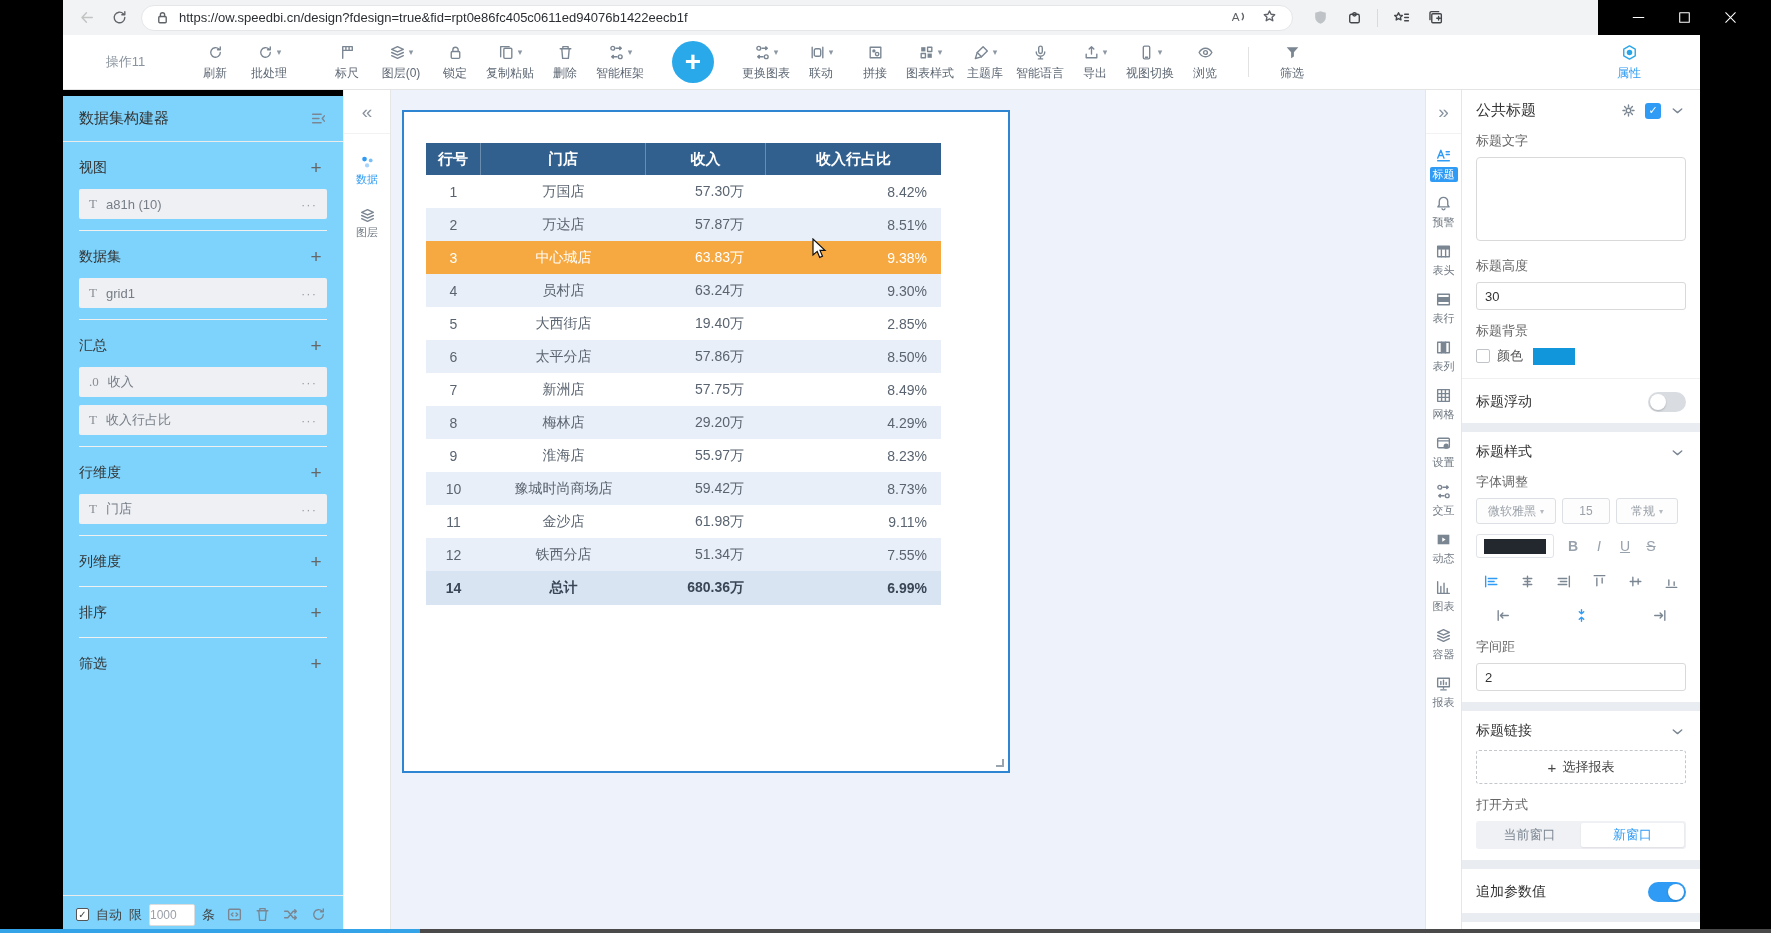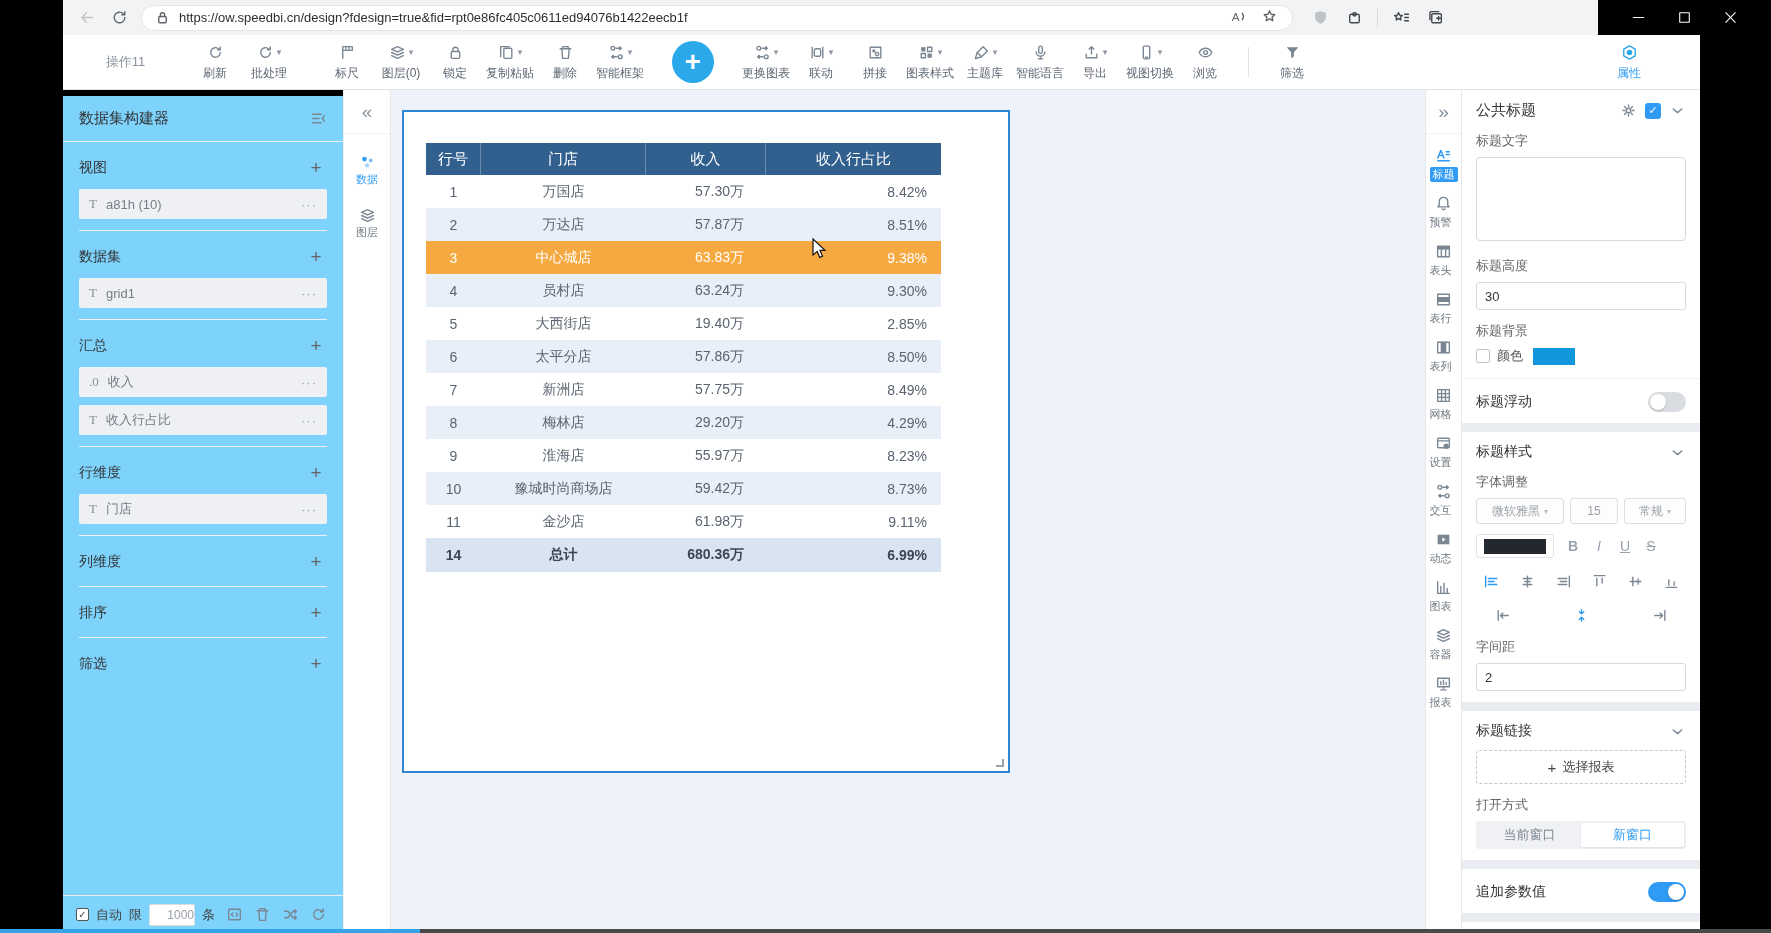--- a/index.html
+++ b/index.html
@@ -42,49 +42,49 @@
   .sec-head{display:flex;align-items:center;justify-content:space-between;height:26px}
   .sec-lab{font-size:14px;color:#333}
   .sec-add{font-size:19px;color:#666;width:22px;text-align:center;cursor:default}
   .pill{height:30px;background:#eef0f4;border-radius:2px;display:flex;align-items:center;padding:0 10px;margin-top:8px}
   .pill .pfx{font-family:"Liberation Serif","DejaVu Serif",serif;font-size:13px;color:#8a8f96}
   .pill .pname{font-size:13px;color:#767d86;margin-left:9px}
   .pill .dots{margin-left:auto;color:#9aa0a8;font-size:13px;letter-spacing:1px}
   #sb-foot{position:absolute;left:0;right:0;bottom:6px;height:38px;border-top:1px solid #ececec;display:flex;align-items:center;padding:0 13px;gap:7px}
   .cb{width:13px;height:13px;border:1.5px solid #555;border-radius:2px;display:flex;align-items:center;justify-content:center;font-size:10px;color:#444;background:#fff}
   .ft-lab{font-size:13px;color:#444}
-  #limitinput{width:46px;height:22px;border:1px solid #ddd;border-radius:2px;text-align:right;font-size:12px;color:#9aa0a8}
+  #limitinput{width:46px;height:22px;border:1px solid #ddd;border-radius:2px;text-align:left;font-size:12px;color:#9aa0a8}
   .ftic{width:20px;height:20px;display:flex;align-items:center;justify-content:center}
   
   #cstrip{position:absolute;left:343px;top:90px;width:48px;height:843px;background:#fff;border-left:1px solid #efefef;border-right:1px solid #e6e6e6;display:flex;flex-direction:column;align-items:center}
   .strip-top{height:44px;display:flex;align-items:center;justify-content:center;font-size:19px;color:#8a94a0;width:100%;border-bottom:1px solid #f2f2f2}
   .ctab{display:flex;flex-direction:column;align-items:center;margin-top:20px}
   .ctab .rlab{font-size:11px;color:#6e7781;margin-top:1px}
   .ctab.act .rlab{color:#2f9bf4}
   
   #canvas{position:absolute;left:391px;top:90px;width:1034px;height:843px;background:#eef2fa}
   #widget{position:absolute;left:11px;top:20px;width:608px;height:663px;background:#fff;border:2px solid #2e86d3}
   .rz{position:absolute;right:4px;bottom:4px;width:8px;height:8px;border-right:2px solid #9aa4ae;border-bottom:2px solid #9aa4ae}
   #tbl{position:absolute;left:22px;top:31px;width:515px}
   .thead,.trow{display:grid;grid-template-columns:55px 165px 120px 175px}
-  .thead{height:32px;background:#31608f;color:#fff;font-weight:normal;font-size:15px}
+  .thead{height:32px;background:#31608f;color:#fff;font-weight:bold;font-size:15px}
   .thead>div{display:flex;align-items:center;justify-content:center;border-right:1px solid rgba(255,255,255,.28)}
   .thead>div:last-child{border-right:none}
   .trow{height:33px;font-size:14px;color:#5a6470;background:#fff}
   .trow>div{display:flex;align-items:center}
   .trow .c0,.trow .c1{justify-content:center}
   .trow .c2{justify-content:flex-end;padding-right:22px}
   .trow .c3{justify-content:flex-end;padding-right:14px}
   .trow.alt{background:#e9eff8}
   .trow.hl{background:#f7a941;color:#fff}
   .trow.total{background:#d9e4f2;color:#3a4656;font-weight:bold;height:34px}
   #cursor{position:absolute;left:419px;top:148px;z-index:30}
   
   #rstrip{position:absolute;left:1425px;top:90px;width:37px;height:843px;background:#fff;border-left:1px solid #e6e6e6;border-right:1px solid #e6e6e6;display:flex;flex-direction:column;align-items:center}
-  .rtab{display:flex;flex-direction:column;margin-top:13px}
+  .rtab{display:flex;flex-direction:column;align-items:center;margin-top:13px}
   .rtab .rlab{font-size:11px;color:#6e7781;margin-top:3px;white-space:nowrap}
   .rtab.act .rlab{background:#2f9bf4;color:#fff;padding:0 3px;border-radius:2px}
   
   #panel{position:absolute;left:1462px;top:90px;width:238px;height:843px;background:#e9ecf0;overflow:hidden}
   .card{background:#fff;margin-bottom:9px;padding:11px 14px}
   .phead{display:flex;align-items:center}
   .ptitle{font-size:15px;color:#333;flex:1}
   .hic{margin-left:8px;display:flex;align-items:center}
   .bluecb{width:16px;height:16px;background:#2f9bf4;border-radius:3px;color:#fff;font-size:11px;display:flex;align-items:center;justify-content:center}
   .plab{font-size:13px;color:#666;margin:12px 0 7px}
@@ -643,20 +643,26 @@
             <div class="c1">豫城时尚商场店</div>
             <div class="c2">59.42万</div>
             <div class="c3">8.73%</div>
           </div>
           <div class="trow">
             <div class="c0">11</div>
             <div class="c1">金沙店</div>
             <div class="c2">61.98万</div>
             <div class="c3">9.11%</div>
           </div>
+          <div class="trow alt">
+            <div class="c0">12</div>
+            <div class="c1">铁西分店</div>
+            <div class="c2">51.34万</div>
+            <div class="c3">7.55%</div>
+          </div>
           <div class="trow total">
             <div class="c0">14</div>
             <div class="c1">总计</div>
             <div class="c2">680.36万</div>
             <div class="c3">6.99%</div>
           </div>
         </div>
       <div class="rz"></div>
     </div>
     <div id="cursor">
@@ -830,21 +836,21 @@
       <div class="sechead">
         <span class="st">标题样式</span>
         <span class="ic" id="chev1">
             <svg viewBox="0 0 16 16" width="17" height="17" fill="none" stroke="#7b8693" stroke-width="1.3" stroke-linecap="round" stroke-linejoin="round">
               <path d="M4 6.5 8 10l4-3.5"></path>
             </svg>
           </span>
       </div>
       <div class="plab">字体调整</div>
       <div class="selrow">
-        <div class="sel" style="width:88px">
+        <div class="sel" style="width:80px">
             <span>微软雅黑</span>
             <small>▾</small>
           </div>
         <div class="sel" style="width:48px">
             <span>15</span>
           </div>
         <div class="sel" style="width:62px">
             <span>常规</span>
             <small>▾</small>
           </div>

